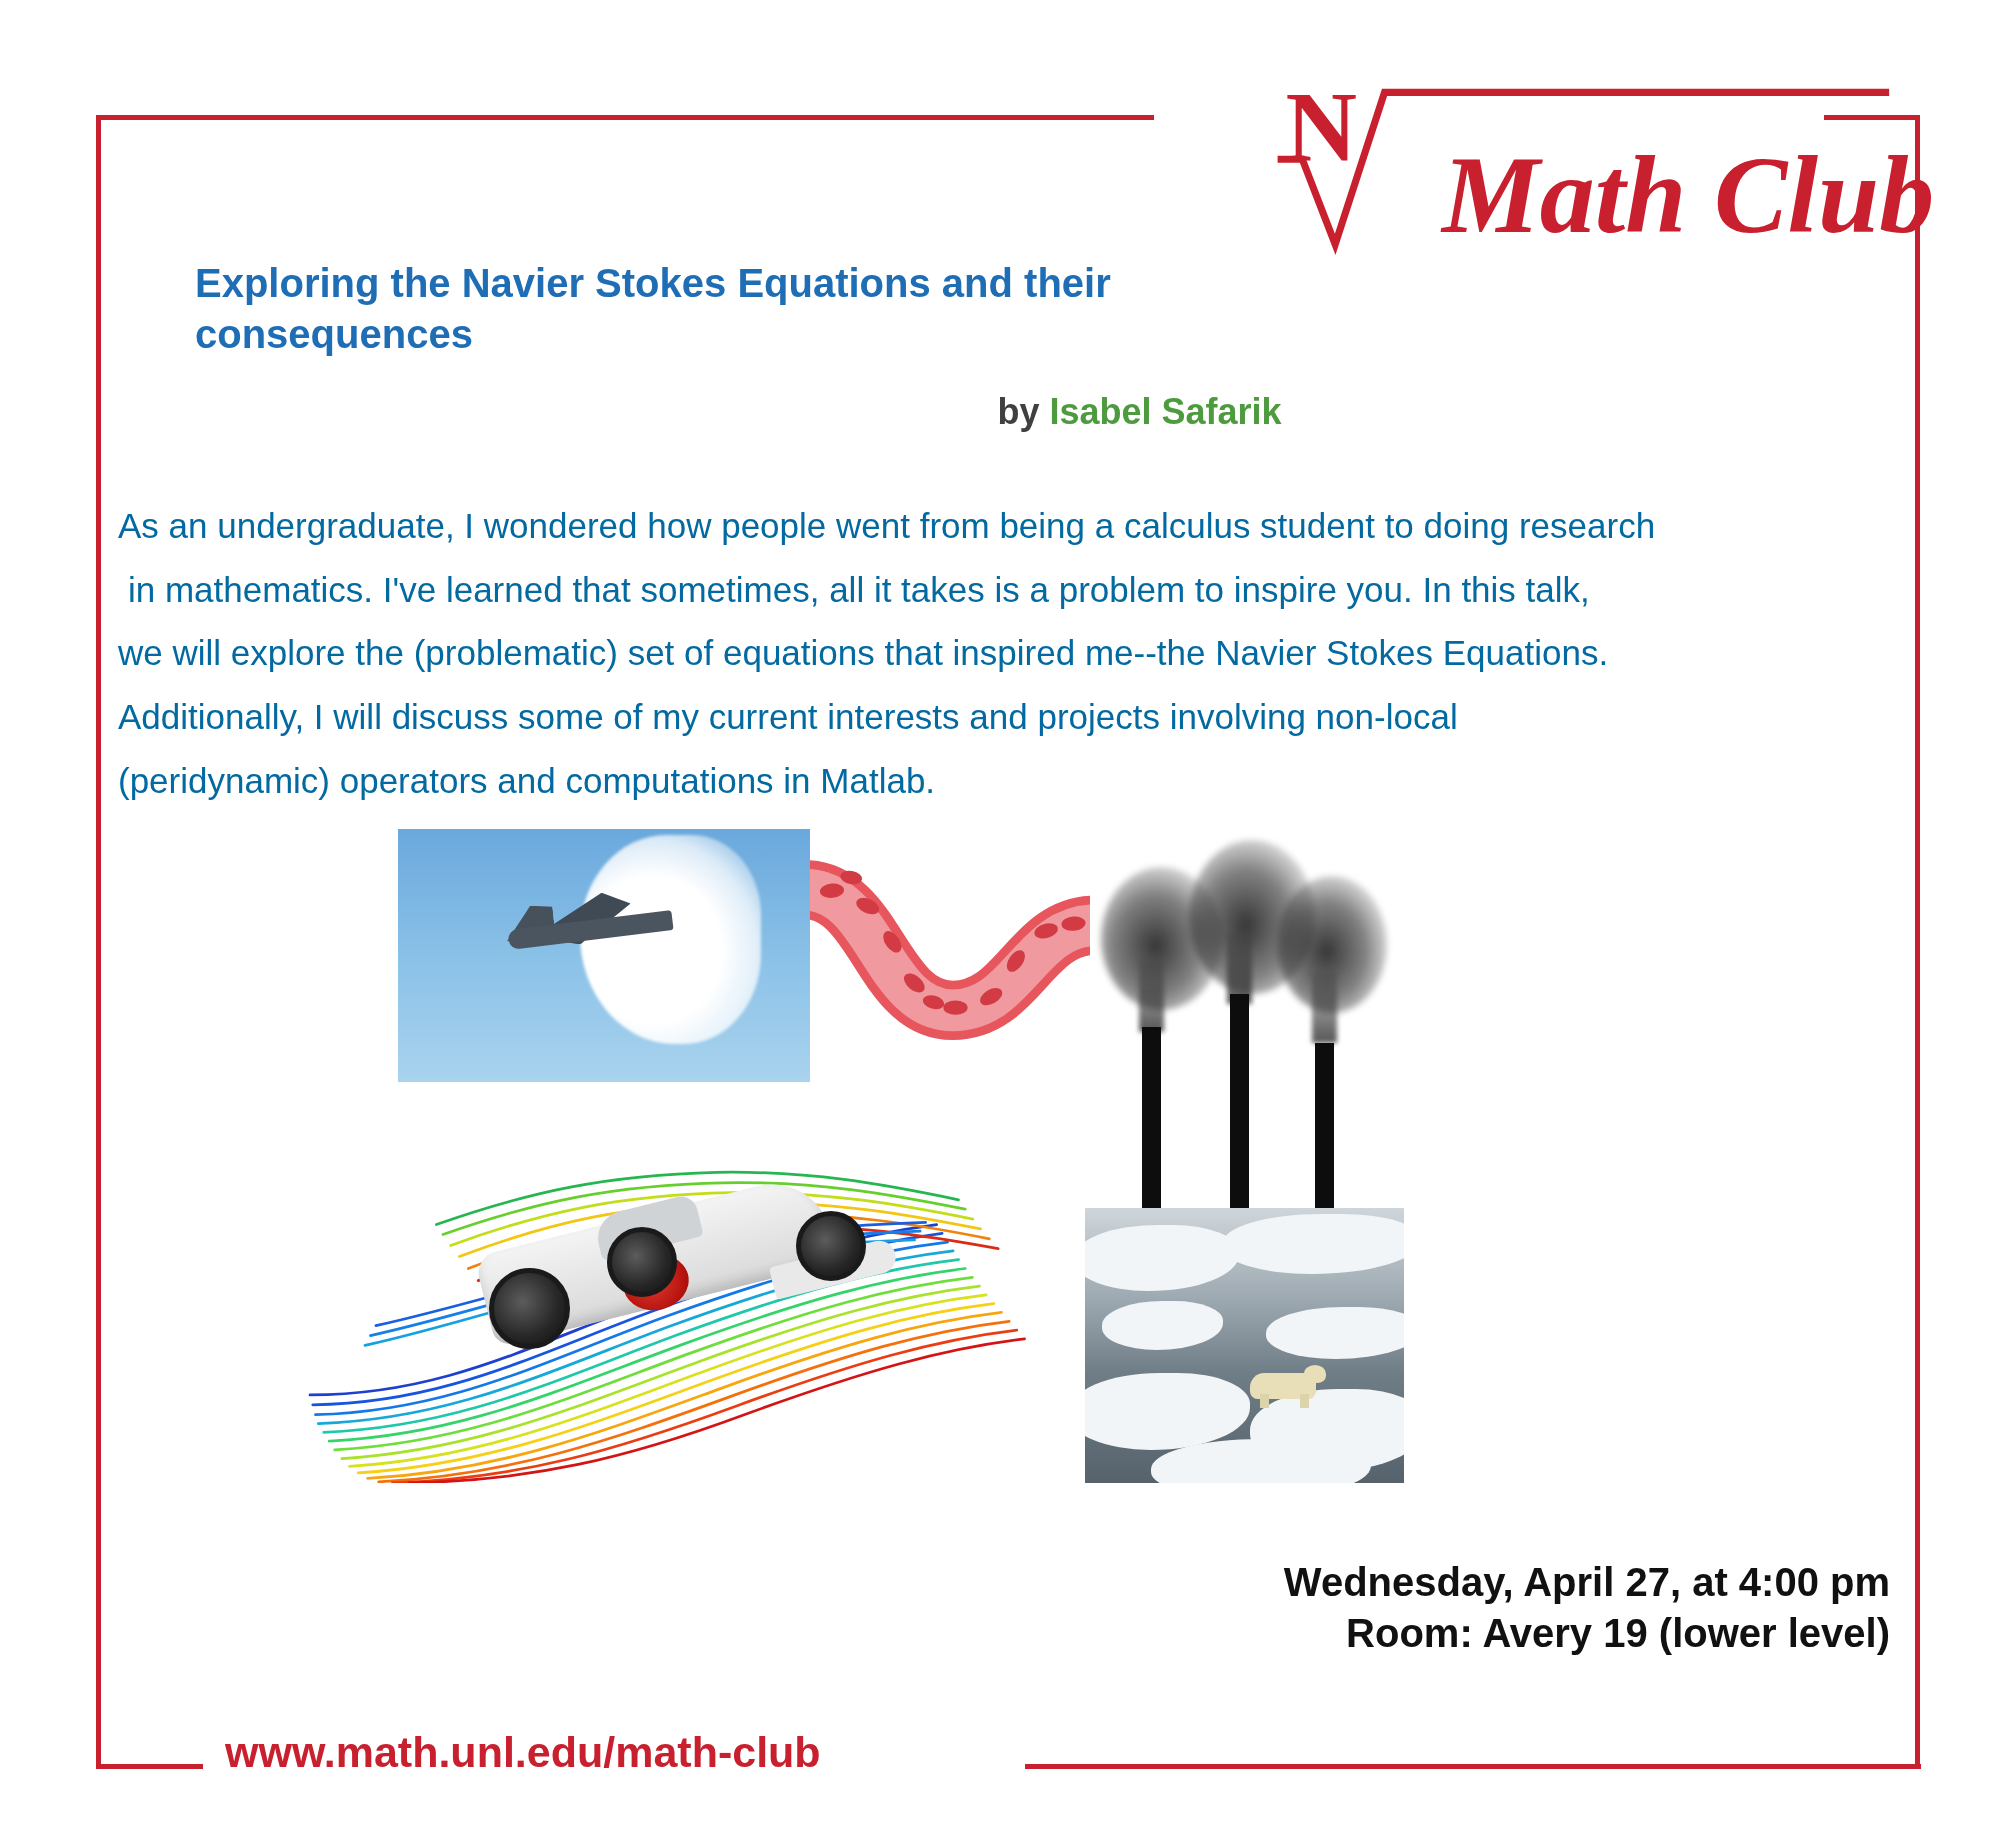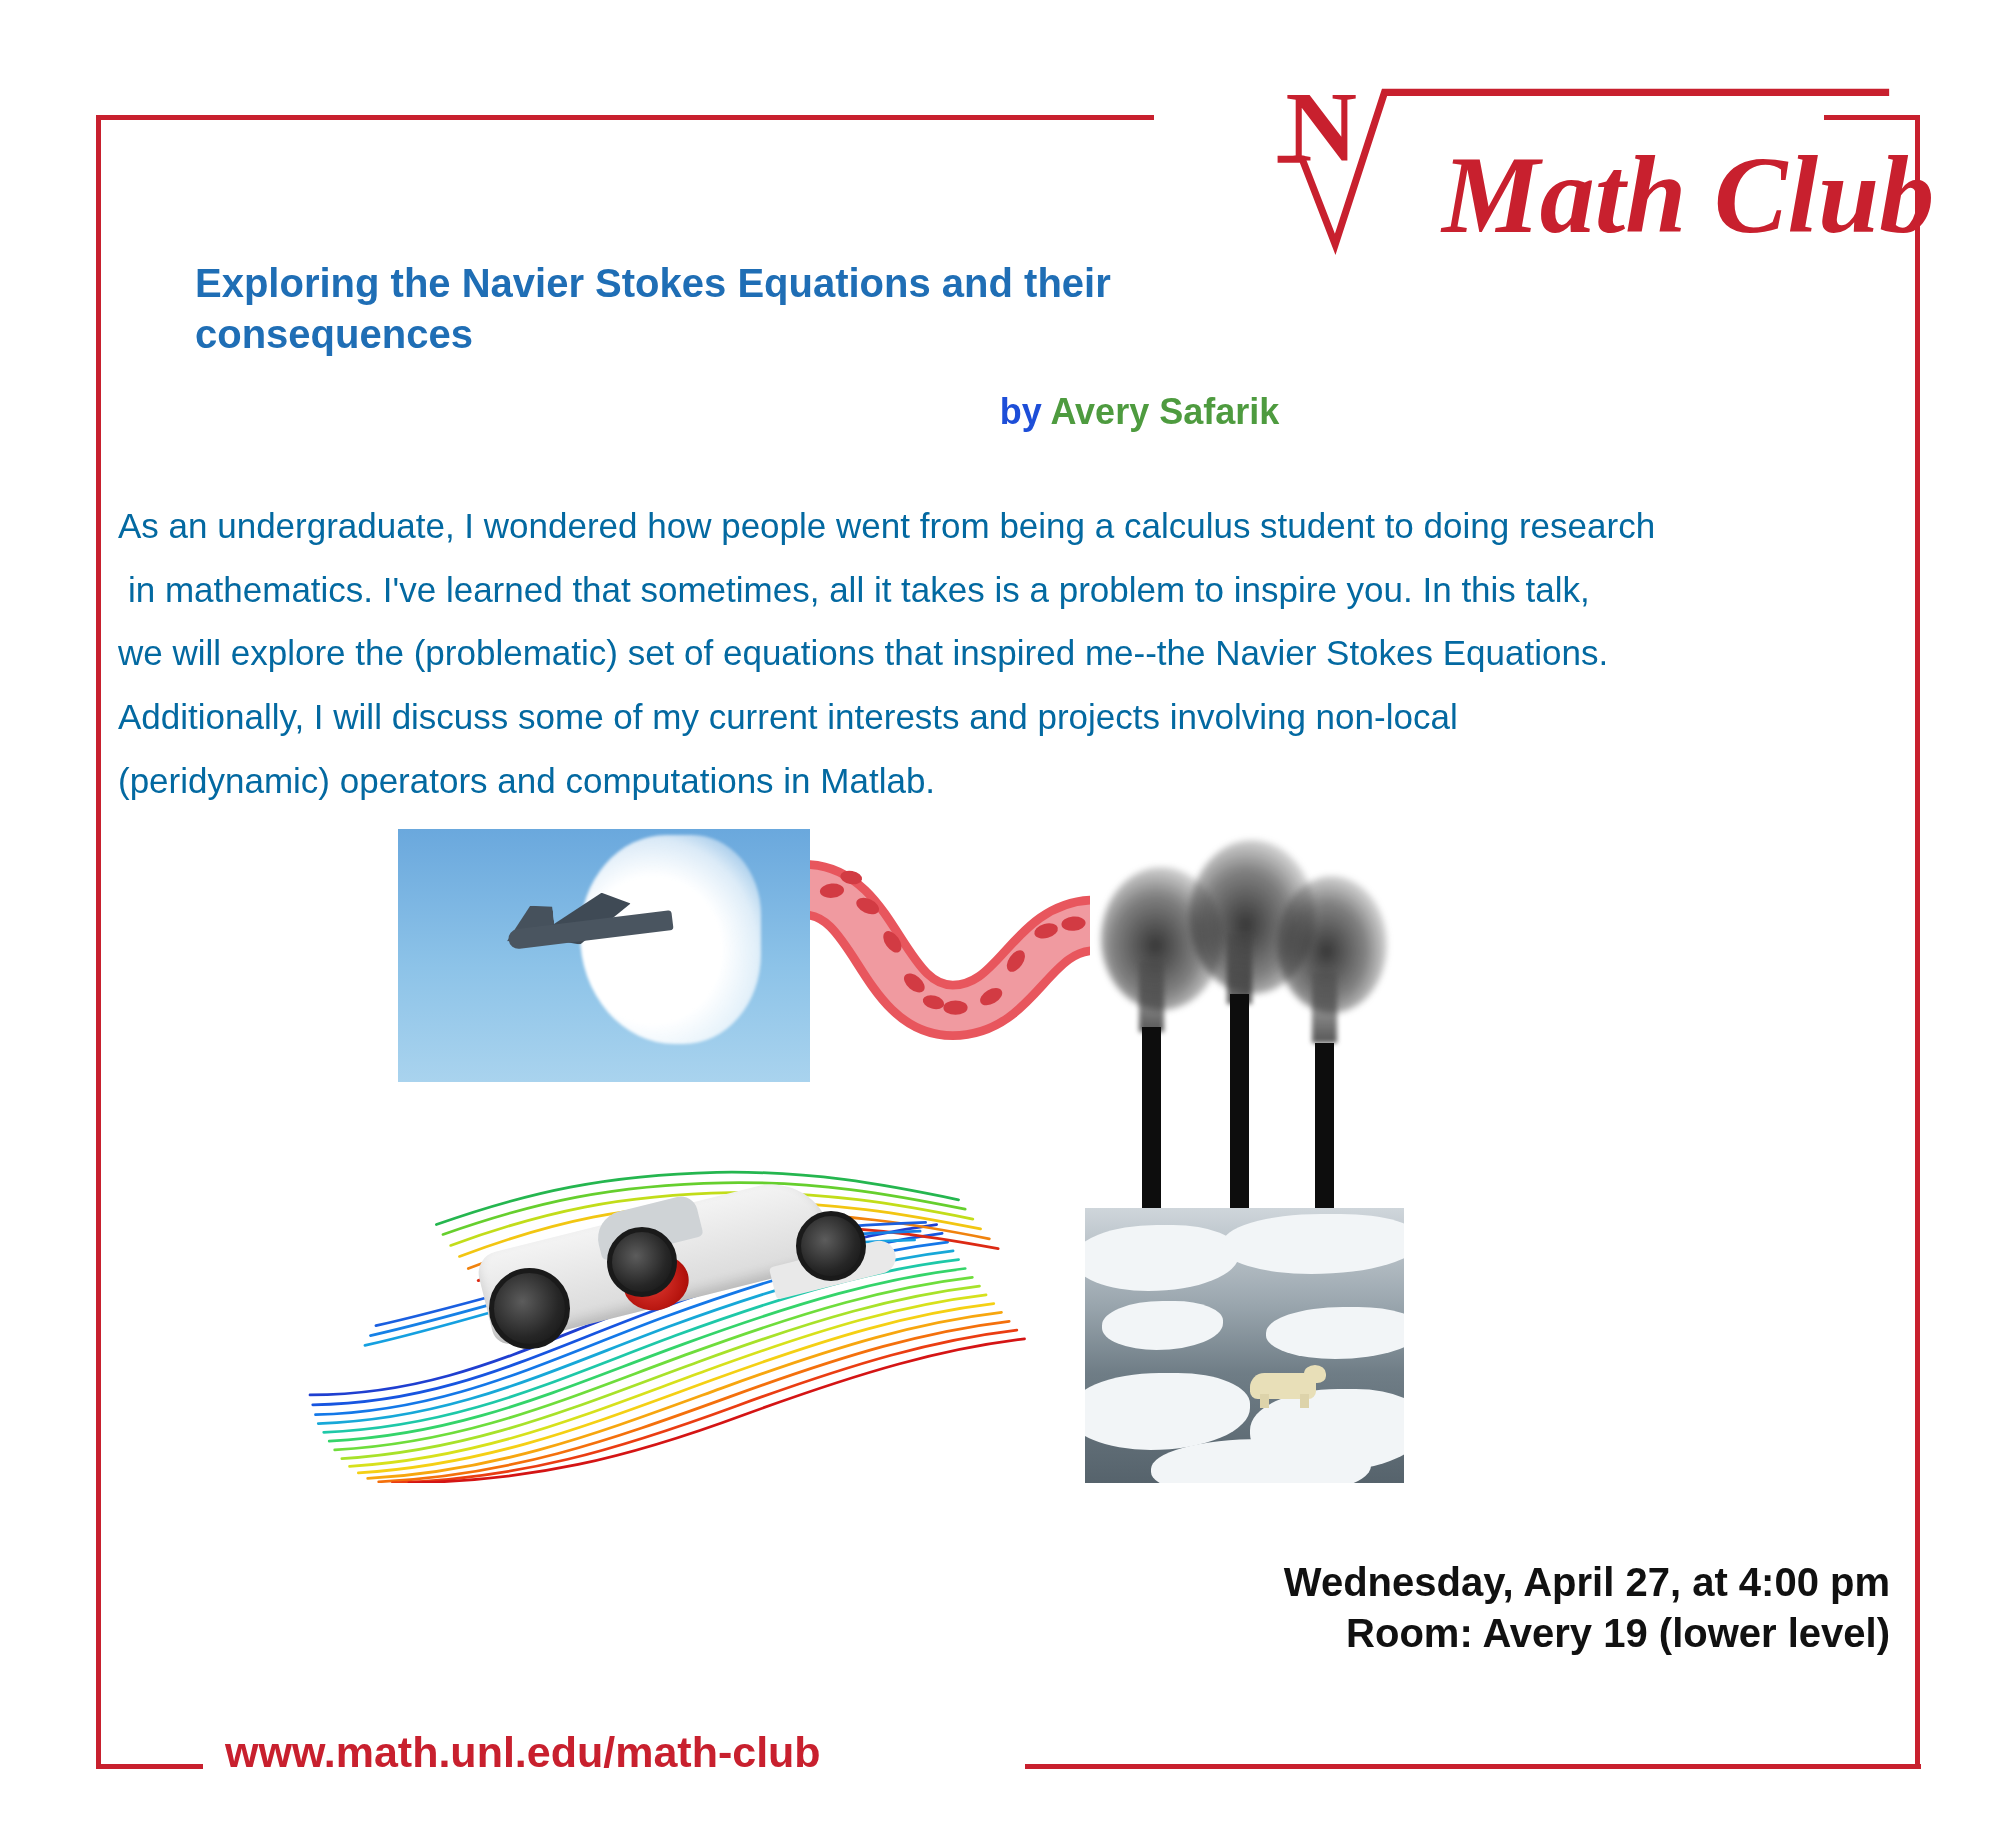--- a/index.html
+++ b/index.html
@@ -90,21 +90,21 @@
   .byline {
     position: absolute;
     left: 659px;
     top: 275px;
     width: 769px;
     text-align: center;
     font-size: 36px;
     font-weight: bold;
     line-height: 1.2;
   }
-  .byline .by-word { color: #1d4ed8; }
+  .byline .by-word { color: #404040; }
   .byline .speaker { color: #4e9b3f; }
 
   
   .abstract {
     position: absolute;
     left: 22px;
     top: 379px;
     width: 1780px;
     font-size: 35px;
     color: #0369a1;
@@ -276,21 +276,21 @@
       <path d="M35 150 L80 150 L140 305 L230 28 L1150 28" fill="none" stroke="#c8202e" stroke-width="13"></path>
     </svg>
     <div class="logo-n">N</div>
     <div class="logo-text">Math Club</div>
   </div>
 
   <div class="talk-title">Exploring the Navier Stokes Equations and their consequences</div>
 
   <div class="byline">
     <span class="by-word">by</span>
-    <span class="speaker">Avery Safarik</span>
+    <span class="speaker">Isabel Safarik</span>
   </div>
 
   <div class="abstract">
     <p>As an undergraduate, I wondered how people went from being a calculus student to doing research</p>
     <p class="indent">in mathematics. I've learned that sometimes, all it takes is a problem to inspire you. In this talk,</p>
     <p>we will explore the (problematic)  set of equations that inspired me--the Navier Stokes Equations.</p>
     <p>Additionally, I will discuss some of my current interests and projects involving non-local</p>
     <p>(peridynamic) operators and computations in Matlab.</p>
   </div>
 

